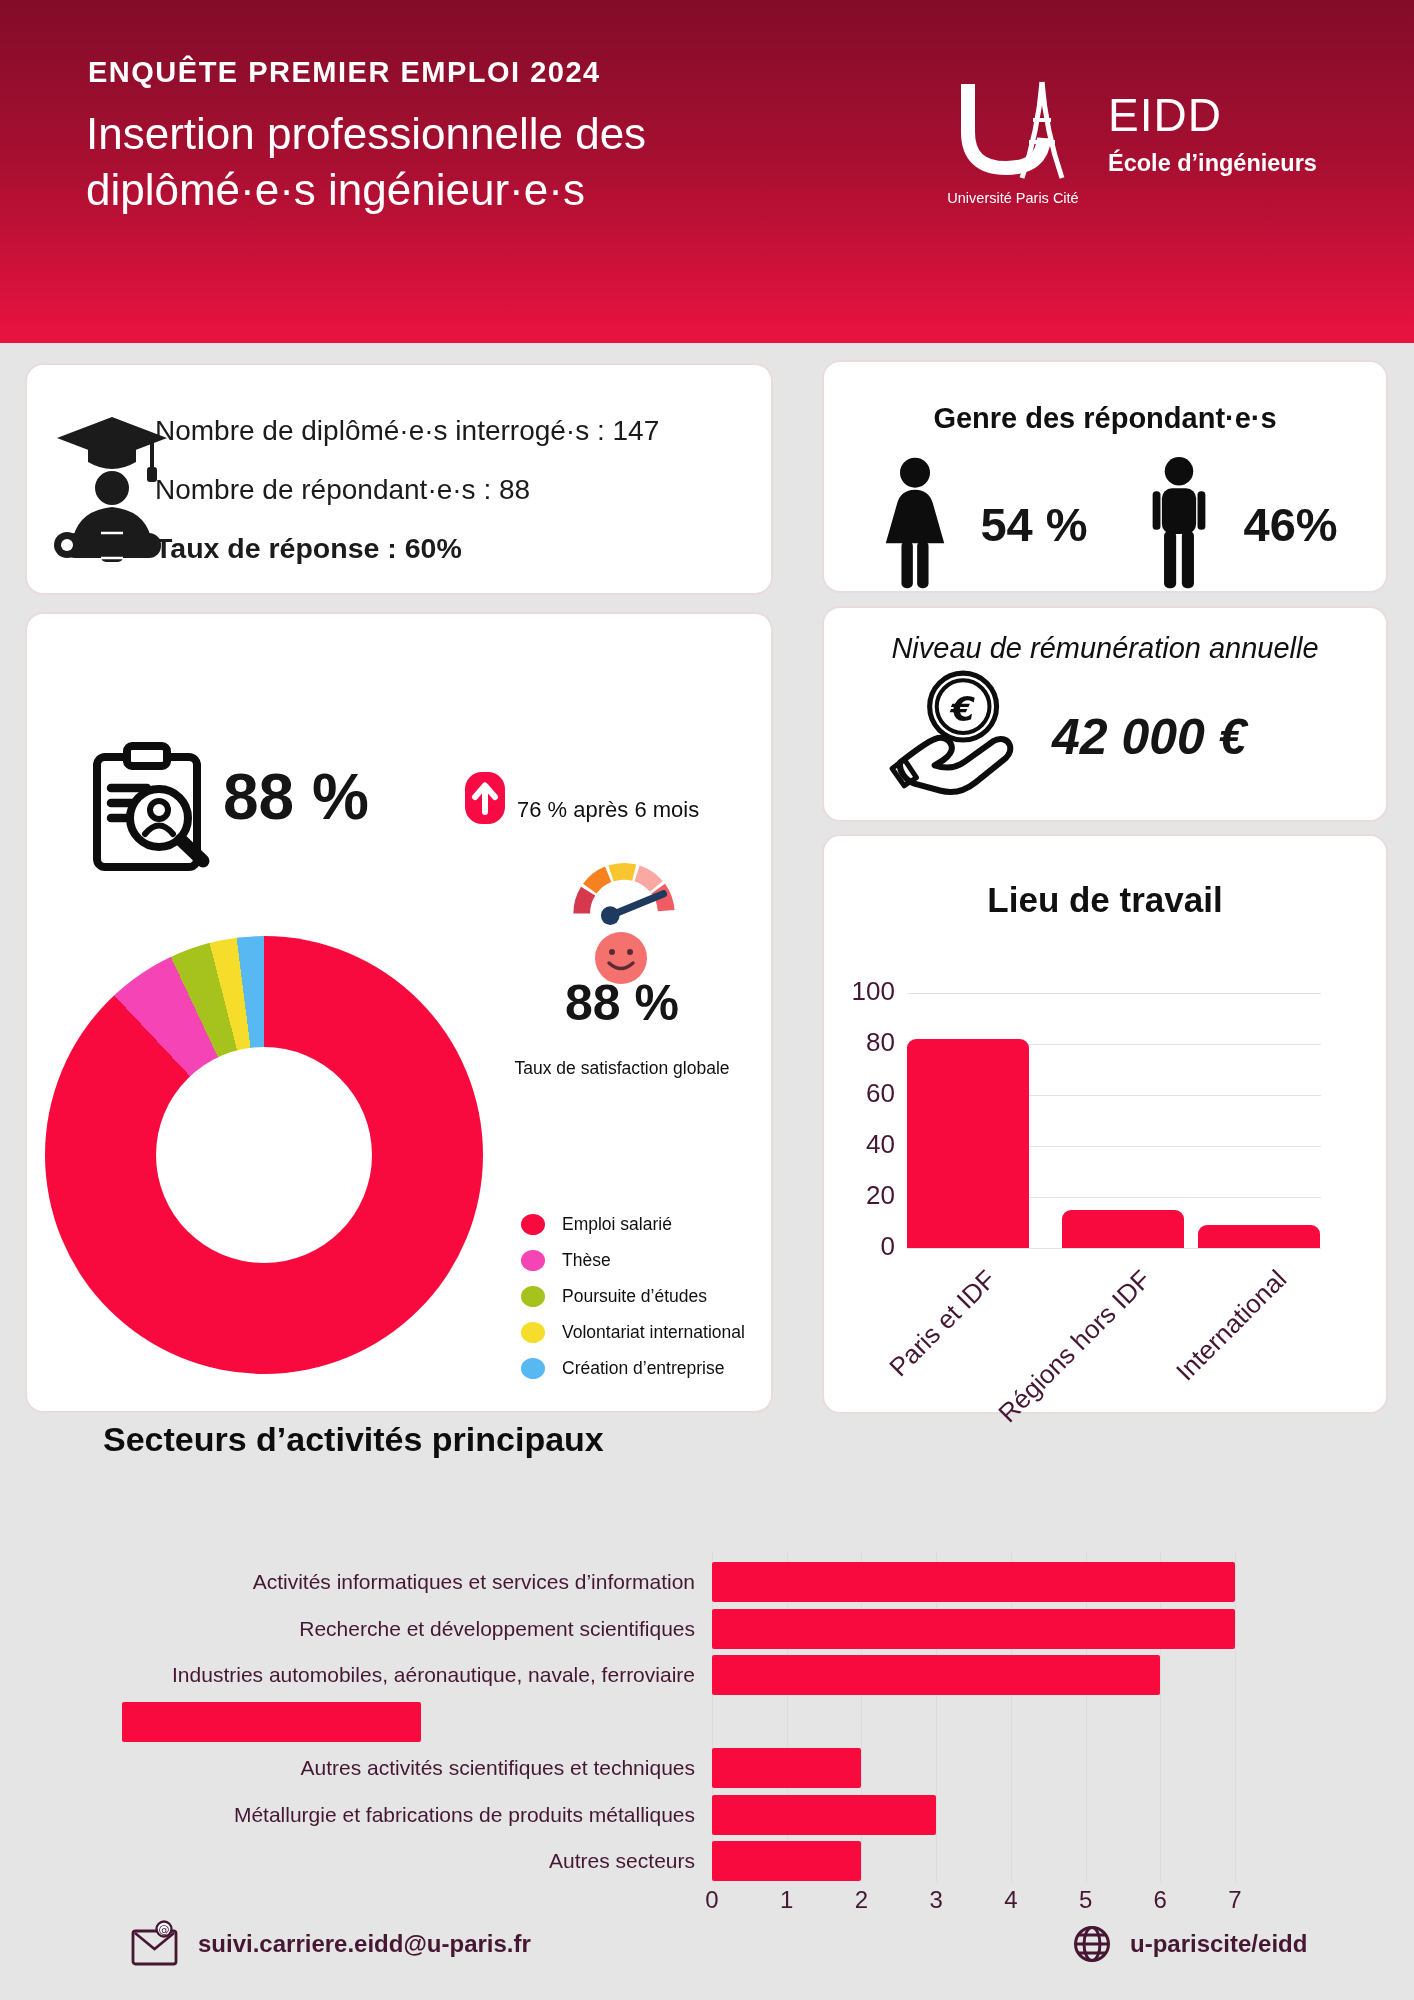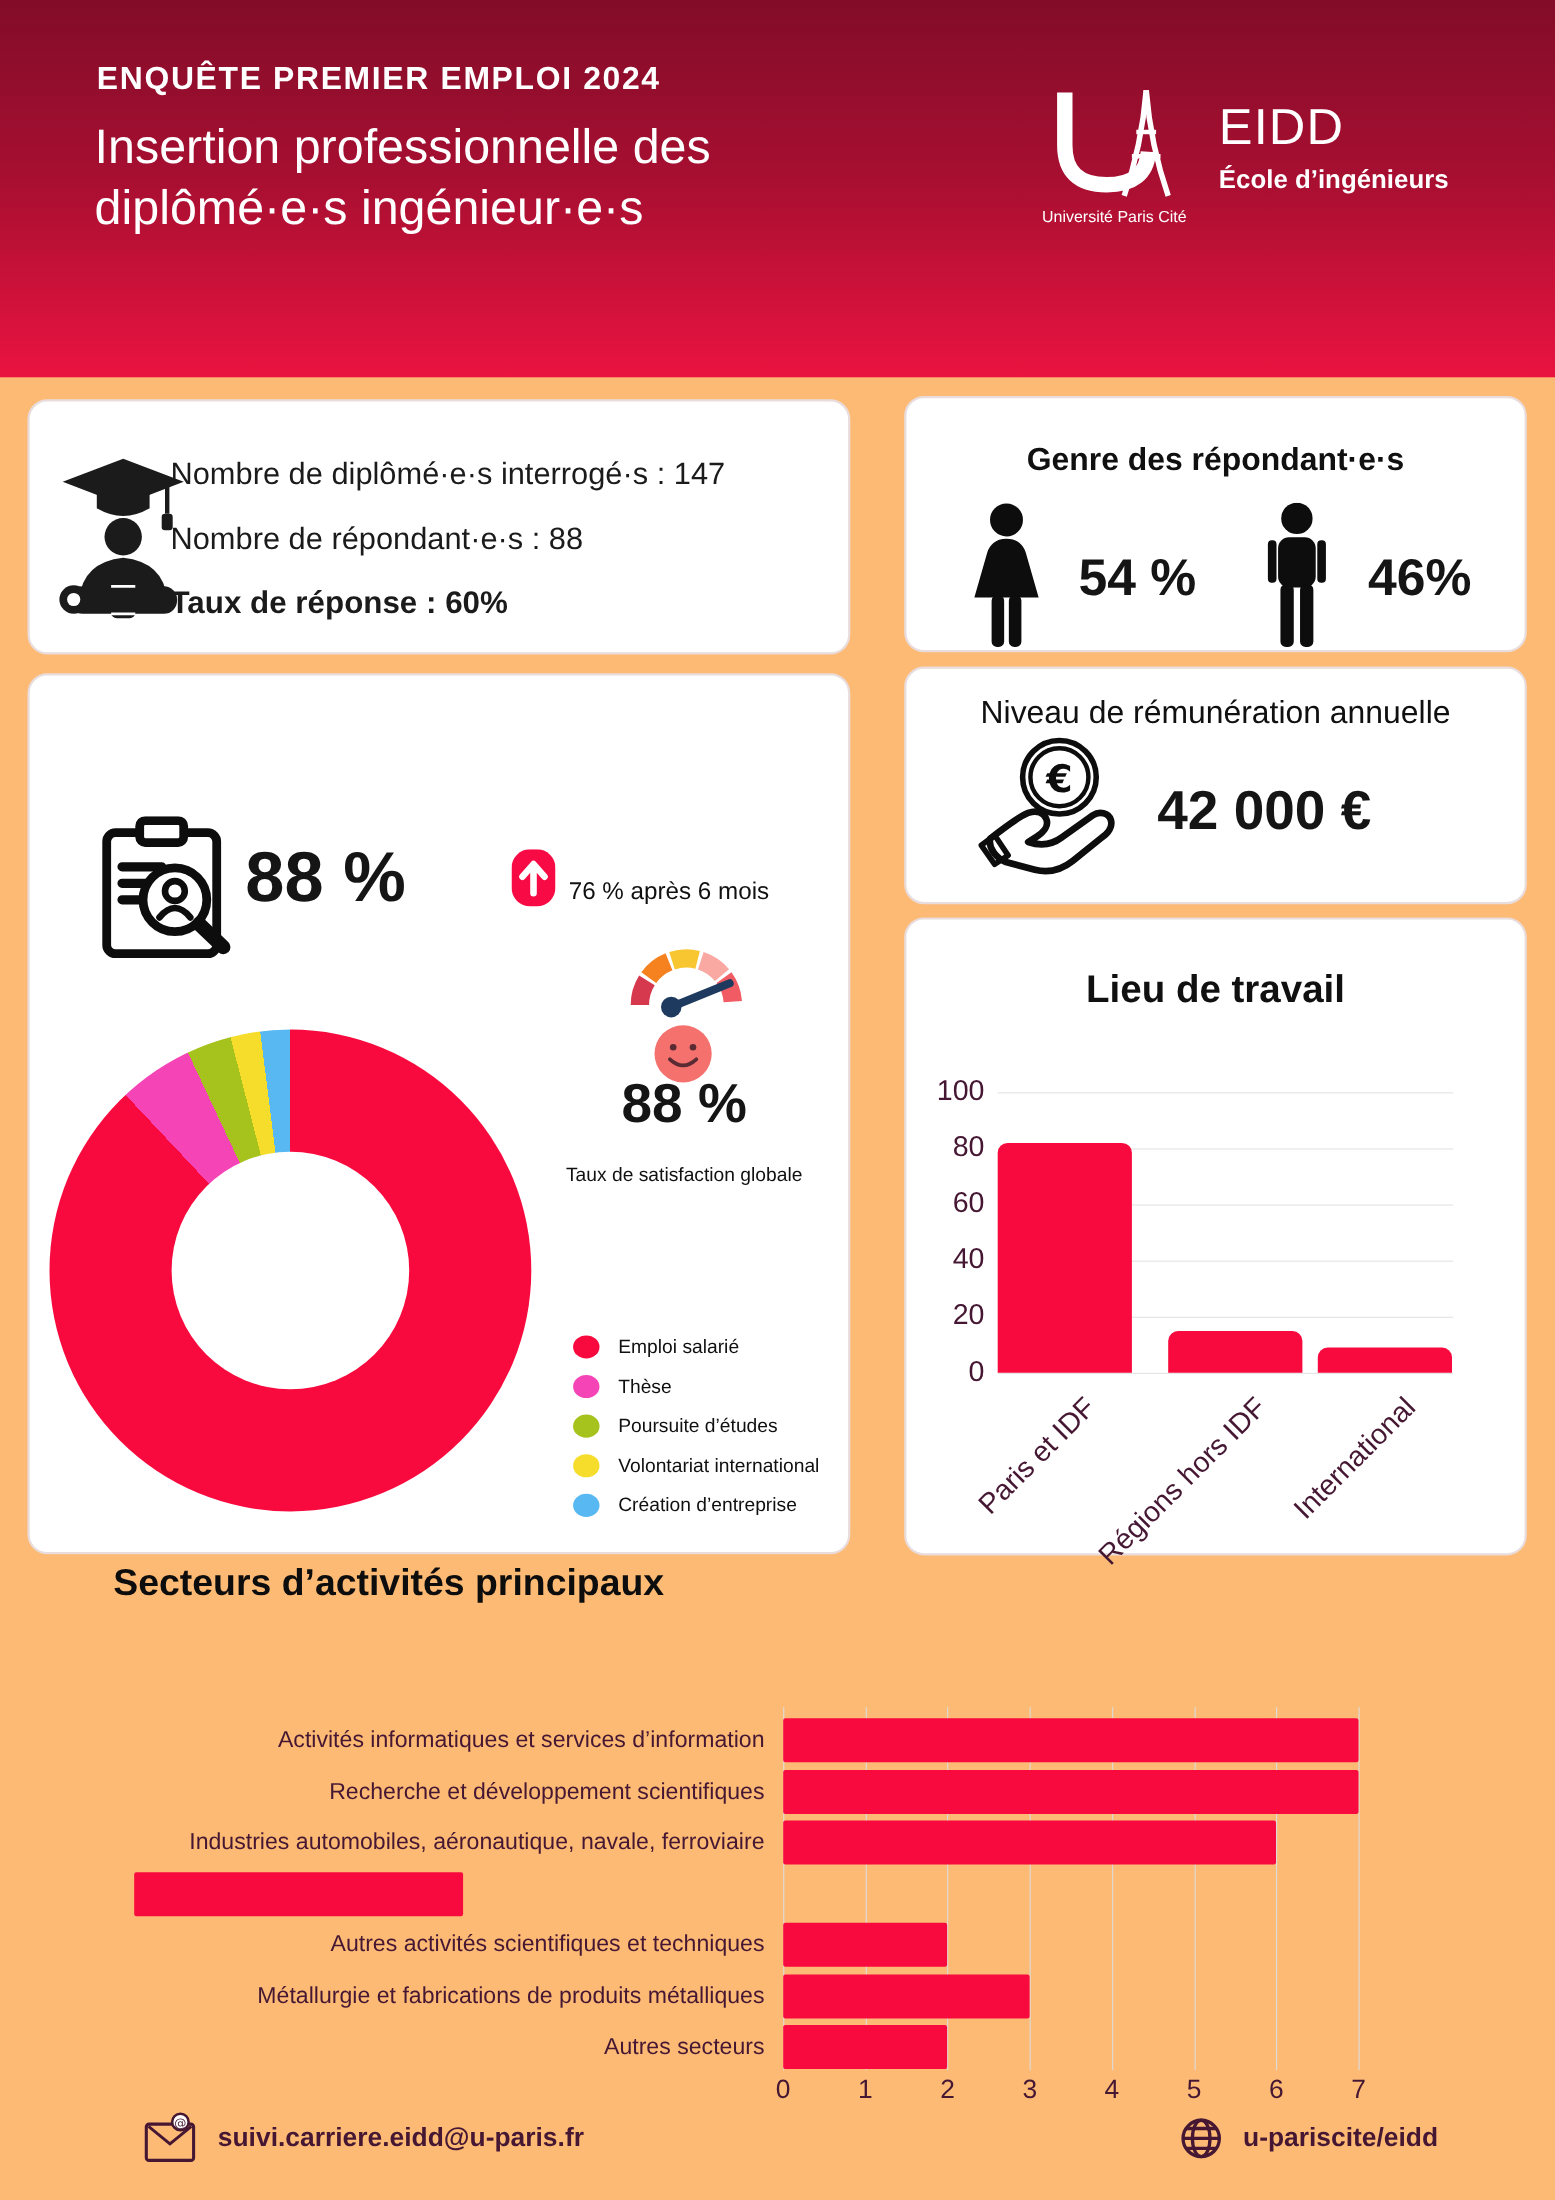--- a/index.html
+++ b/index.html
@@ -1,35 +1,35 @@
 <!DOCTYPE html>
 <html><head>
 <meta charset="utf-8">
 <style>
   html,body{margin:0;padding:0;background:#fff;}
-  .page{position:relative;width:1414px;height:2000px;background:#fdba74;overflow:hidden;
+  .page{position:relative;width:1414px;height:2000px;background:#e5e5e5;overflow:hidden;
         font-family:"Liberation Sans","DejaVu Sans",sans-serif;color:#151515;}
 
   
   .hero{position:absolute;left:0;top:0;width:1414px;height:343px;
         background:linear-gradient(180deg,#820c29 0%,#a80f31 48%,#ea1340 100%);}
   .kicker{position:absolute;left:88px;top:56px;color:#fff;font-size:29px;font-weight:800;letter-spacing:1.5px;}
   .hero-title{position:absolute;left:86px;top:106px;color:#fff;font-size:44px;line-height:56px;font-weight:400;}
   .upc-logo{position:absolute;left:938px;top:80px;}
   .upc-caption{position:absolute;left:918px;top:190px;width:190px;text-align:center;color:#fff;font-size:14.5px;}
   .eidd-block{position:absolute;left:1108px;top:88px;color:#fff;}
   .eidd-acronym{font-size:46px;font-weight:500;letter-spacing:1px;}
   .eidd-school{font-size:23.5px;font-weight:700;margin-top:8px;}
 
   
   .card{position:absolute;background:#fff;border:2px solid #e9dcdc;border-radius:18px;box-sizing:border-box;}
   #card-stats{left:25px;top:363px;width:748px;height:232px;}
   #card-genre{left:822px;top:360px;width:566px;height:233px;}
   #card-situation{left:25px;top:612px;width:748px;height:801px;}
-  #card-remu{left:822px;top:606px;width:566px;height:216px;}
+  #card-remu{left:822px;top:606px;width:566px;height:216px;font-style:italic;}
   #card-lieu{left:822px;top:834px;width:566px;height:580px;}
 
   
   .stats-icon{position:absolute;left:24px;top:48px;}
   .stats-lines{position:absolute;left:128px;top:36px;font-size:28px;line-height:59px;color:#1b1b1b;white-space:nowrap;}
   .stats-line-bold{font-weight:700;font-size:28.5px;}
 
   
   .genre-title{margin-top:40px;text-align:center;font-size:29px;font-weight:700;color:#101010;}
   .genre-row{display:flex;align-items:center;justify-content:center;gap:22px;margin-top:22px;}

